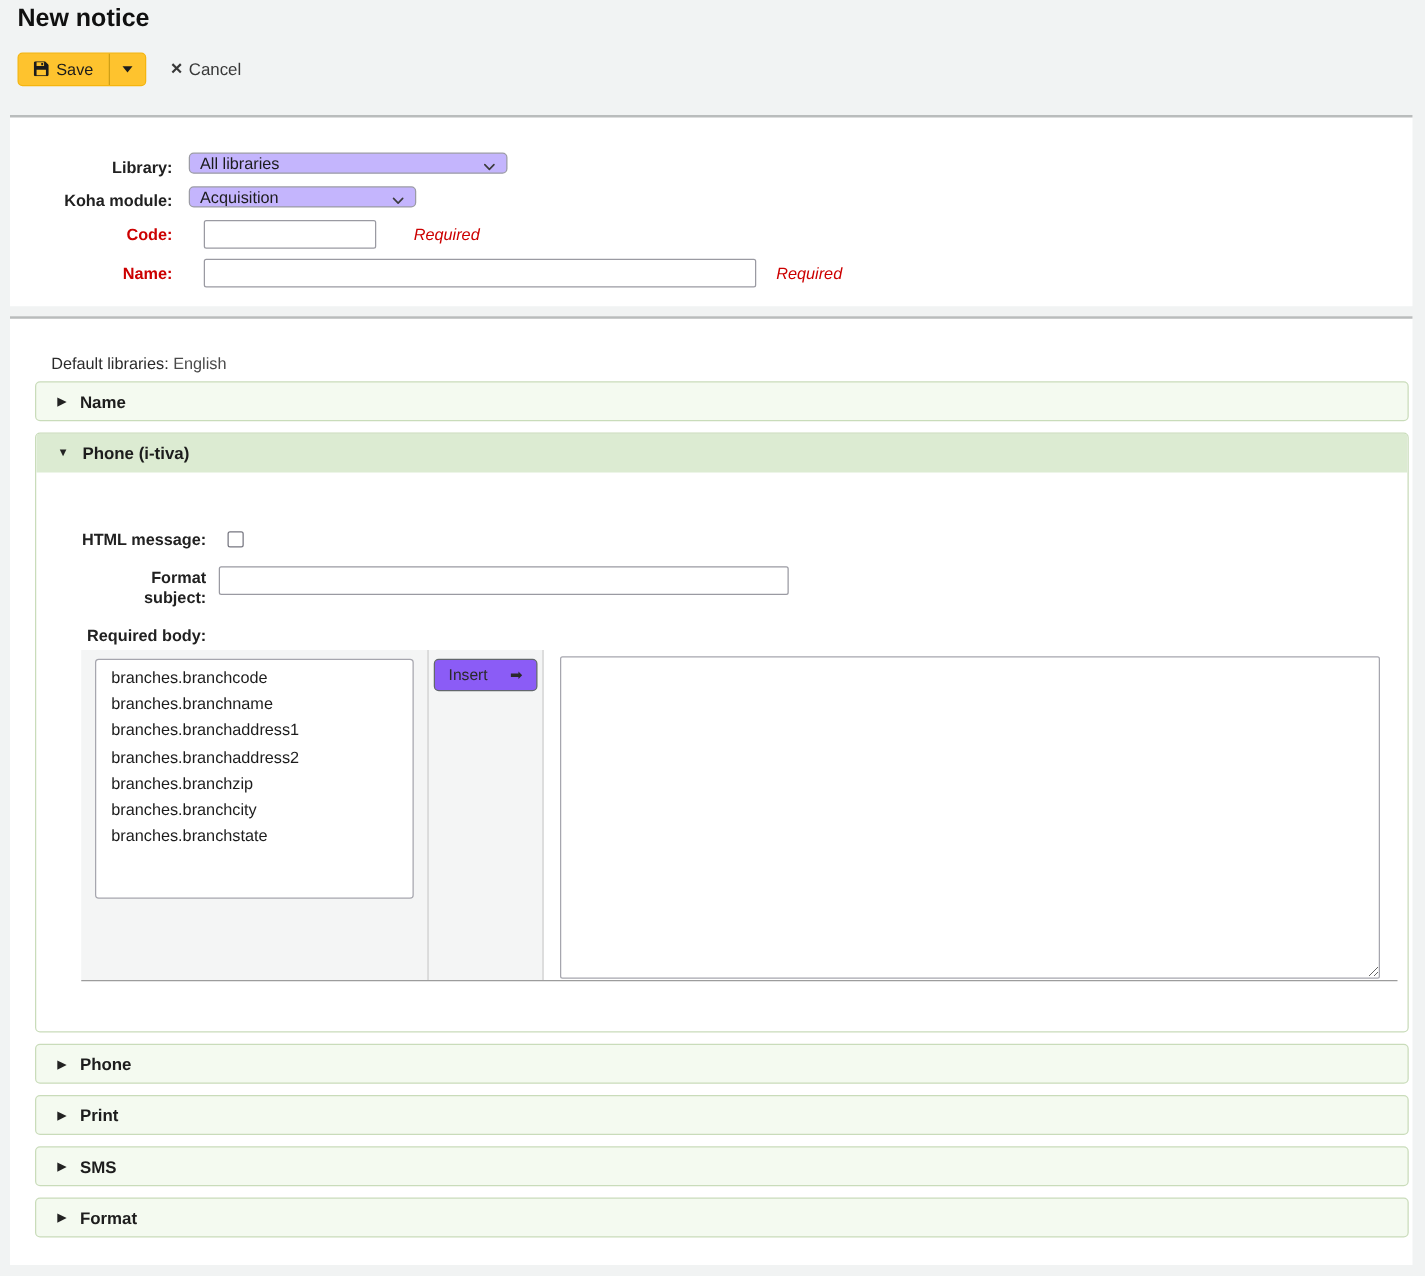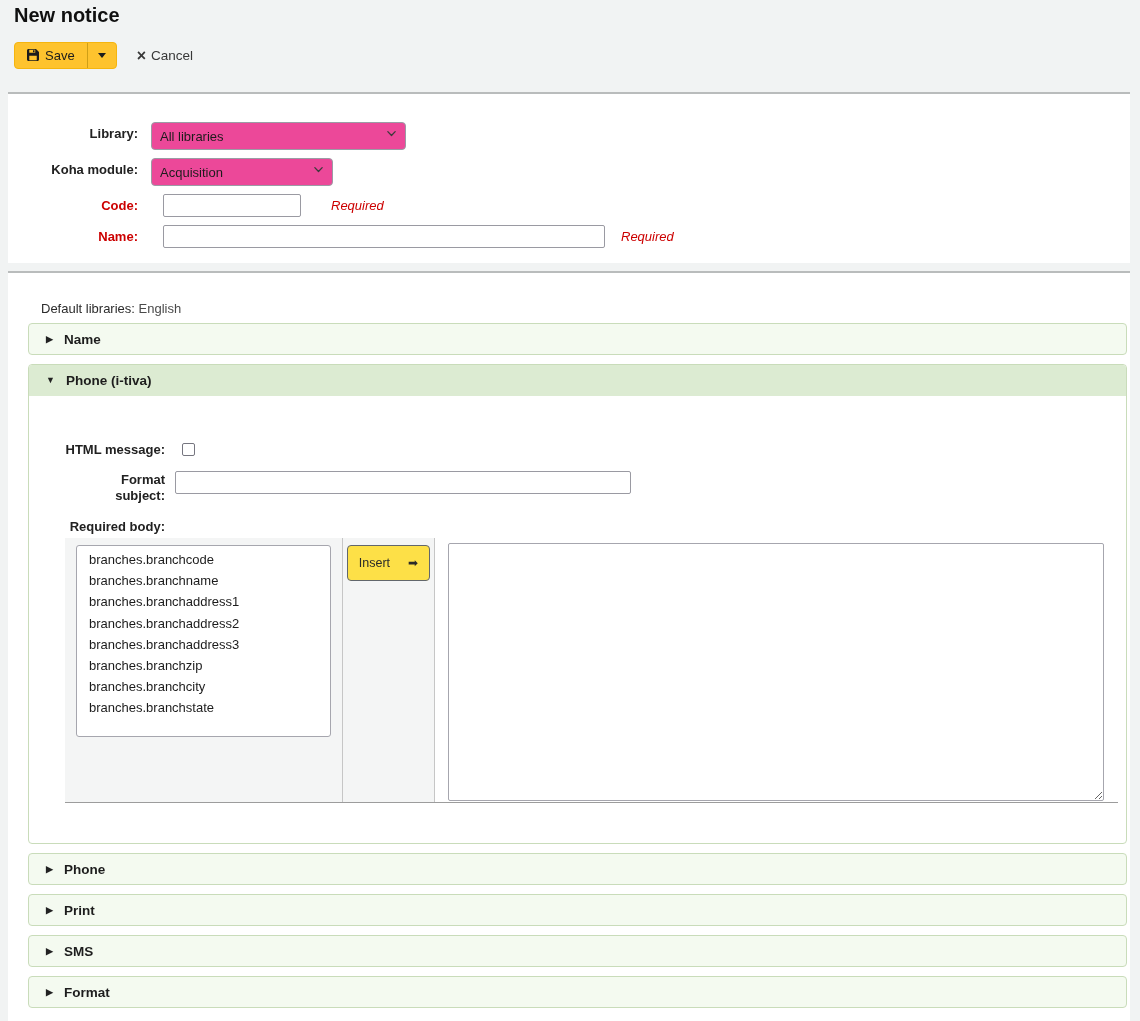--- a/index.html
+++ b/index.html
@@ -60,22 +60,22 @@
   
   .form-row { display:flex; align-items:flex-start; margin-bottom:8px; }
   .form-label {
     width:130px; text-align:right; font-weight:bold; padding-top:4px;
     flex:none; line-height:15px;
   }
   .form-label.req { color:#cc0000; }
   .select-wrap { position:relative; margin-left:13px; display:inline-block; }
   .select-wrap select {
     appearance:none; -webkit-appearance:none;
-    height:28px; padding:0 26px 0 8px;
-    background:#ec4899; border:1px solid #9b9ba5; border-radius:4px;
+    height:17px; padding:0 26px 0 8px;
+    background:#c4b5fd; border:1px solid #9b9ba5; border-radius:4px;
     font-family:inherit; font-size:13px; color:#1c1c1c;
   }
   .select-wrap .chev {
     position:absolute; right:9px; top:5px; pointer-events:none;
   }
   .sel-lib select { width:255px; }
   .sel-mod select { width:182px; }
   .text-input {
     margin-left:25px; height:23px;
     border:1px solid #9a9aa2; border-radius:2px; background:#fff;
@@ -150,22 +150,22 @@
   .listbox {
     width:255px; height:192px; background:#fff;
     border:1px solid #a6a6ae; border-radius:3px;
     overflow-y:auto; padding-top:3px;
   }
   .listbox-option {
     padding:0 0 0 12px; line-height:21.2px; font-size:13px;
     color:#1c1c1c; white-space:nowrap; cursor:default;
   }
   .btn-insert {
-    height:36px; padding:0 11px;
-    background:#fde047; border:1px solid #62676c; border-radius:4px;
+    height:26px; padding:0 11px;
+    background:#8b5cf6; border:1px solid #62676c; border-radius:4px;
     font-family:inherit; font-size:12.5px; color:#2a2a2a;
     display:flex; align-items:center; gap:18px; cursor:pointer;
   }
   .arrow-glyph { font-size:12px; line-height:12px; }
   .msg-textarea {
     width:656px; height:258px; resize:both;
     border:1px solid #a6a6ae; border-radius:2px;
     font-family:inherit; font-size:13px; padding:4px 6px;
   }
 </style>
@@ -272,21 +272,20 @@
         <label class="ne-label">Required body:</label>
       </div>
 
       <div class="msg-table">
         <div class="cell-fields">
           <div class="listbox" role="listbox">
               <div class="listbox-option" role="option">branches.branchcode</div>
               <div class="listbox-option" role="option">branches.branchname</div>
               <div class="listbox-option" role="option">branches.branchaddress1</div>
               <div class="listbox-option" role="option">branches.branchaddress2</div>
-              <div class="listbox-option" role="option">branches.branchaddress3</div>
               <div class="listbox-option" role="option">branches.branchzip</div>
               <div class="listbox-option" role="option">branches.branchcity</div>
               <div class="listbox-option" role="option">branches.branchstate</div>
             </div>
         </div>
         <div class="cell-insert">
           <button class="btn-insert">
             <span>Insert</span>
             <span class="arrow-glyph">➡</span>
           </button>

